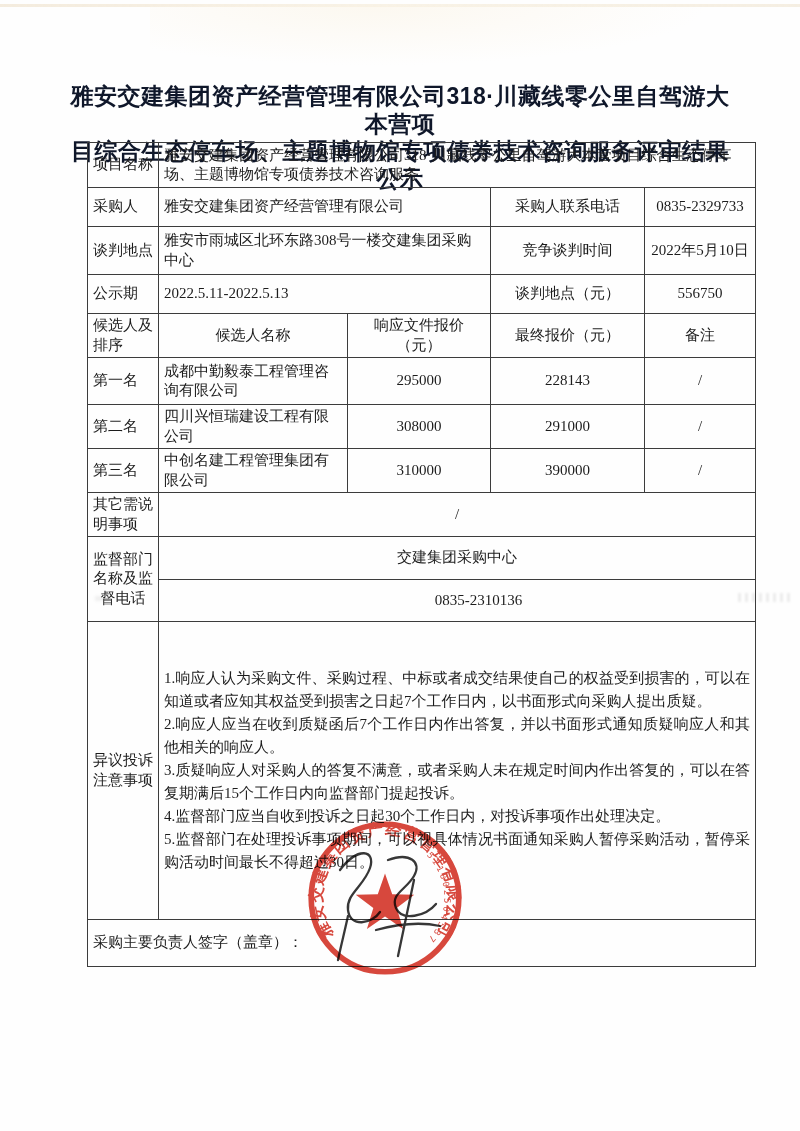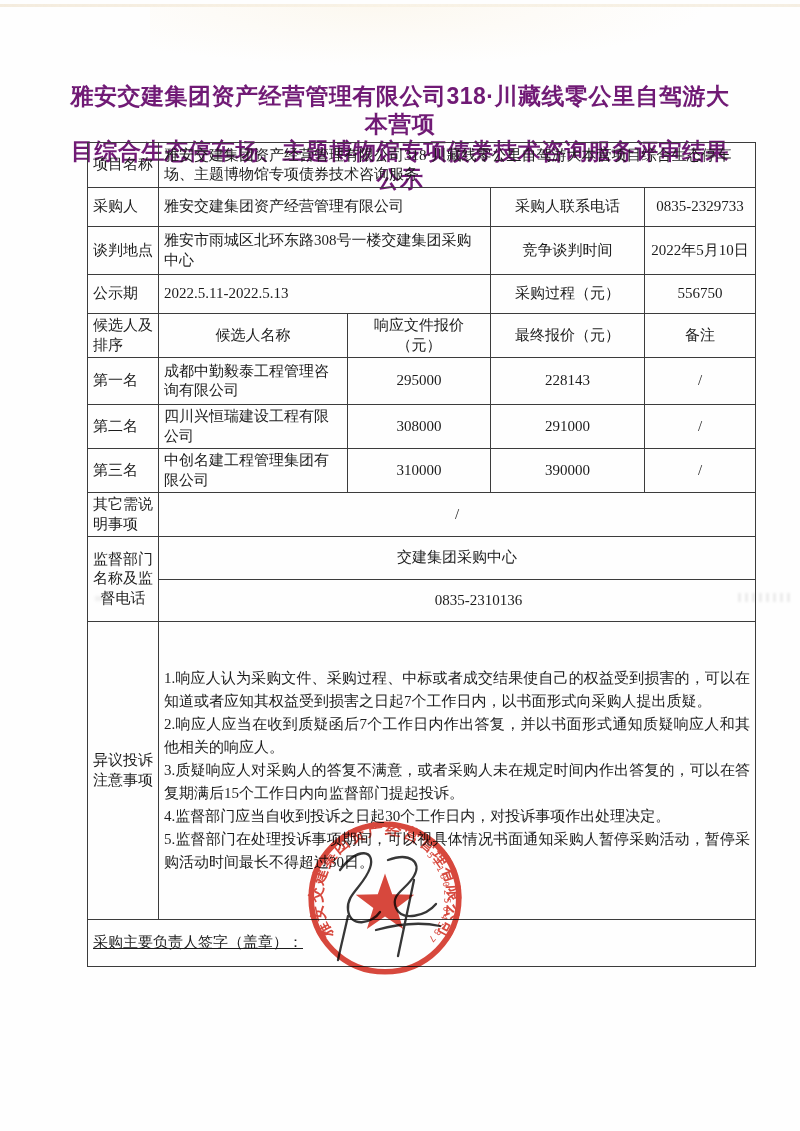--- a/index.html
+++ b/index.html
@@ -17,21 +17,21 @@
     background:radial-gradient(ellipse at 40% 0%,rgba(250,242,226,.5),rgba(255,255,255,0) 70%);}
   .scan-smudge-right{position:absolute;left:738px;top:593px;width:56px;height:9px;opacity:.18;
     background:repeating-linear-gradient(90deg,#9a9a9a 0 3px,transparent 3px 7px);
     filter:blur(1.2px);}
   .scan-smudge-left{position:absolute;left:95px;top:596px;width:14px;height:5px;opacity:.12;
     background:#8a8a8a;filter:blur(1.5px);}
 
   .doc-title{
     position:absolute;top:83px;left:68px;width:664px;text-align:center;
     font-family:"Liberation Sans","DejaVu Sans",sans-serif;font-weight:bold;
-    font-size:23px;line-height:27.5px;letter-spacing:.5px;color:#701a75;
+    font-size:23px;line-height:27.5px;letter-spacing:.5px;color:#0f172a;
   }
   table.main{
     position:absolute;top:142px;left:67px;width:668px;
     border-collapse:collapse;table-layout:fixed;margin-left:20px;
   }
   table.main td{
     border:1.6px solid var(--border-gray,#3c3c3c);
     font-size:15px;line-height:19.5px;padding:2px 5px;vertical-align:middle;
     overflow:hidden;
   }
@@ -47,21 +47,21 @@
   tr.r-c2 td{height:35px;}
   tr.r-c3 td{height:36px;}
   tr.r-other td{height:37px;}
   tr.r-sup1 td{height:38px;}
   tr.r-sup2 td{height:37px;padding-left:48px;}
   tr.r-objection td{height:293px;}
   tr.r-sign td{height:42px;}
   td.objection-cell{padding:6px 8px 6px 7px;}
   .objection-text{display:flex;flex-direction:column;justify-content:center;height:100%;}
   .objection-text p{margin:0;font-size:15px;line-height:23px;text-align:justify;}
-  td.sign-cell{font-size:15.5px;padding-left:5px;text-decoration:underline;}
+  td.sign-cell{font-size:15.5px;padding-left:5px;}
 
   
   .stamp{
     position:absolute;left:303px;top:816px;width:164px;height:164px;z-index:4;
     color:var(--stamp-red,#d5382c);mix-blend-mode:multiply;opacity:.92;
   }
   .signature{
     position:absolute;left:318px;top:832px;width:150px;height:140px;z-index:5;
     color:#1b1b1b;mix-blend-mode:multiply;opacity:.88;
   }
@@ -104,21 +104,21 @@
   <tr class="r-negotiation">
     <td class="lbl">谈判地点</td>
     <td colspan="2">雅安市雨城区北环东路308号一楼交建集团采购中心</td>
     <td class="ctr">竞争谈判时间</td>
     <td class="ctr">2022年5月10日</td>
   </tr>
 
   <tr class="r-publicity">
     <td class="lbl">公示期</td>
     <td colspan="2">2022.5.11-2022.5.13</td>
-    <td class="ctr">采购过程（元）</td>
+    <td class="ctr">谈判地点（元）</td>
     <td class="ctr">556750</td>
   </tr>
 
   <tr class="r-chead">
     <td class="lbl">候选人及排序</td>
     <td class="ctr">候选人名称</td>
     <td class="ctr">响应文件报价（元）</td>
     <td class="ctr">最终报价（元）</td>
     <td class="ctr">备注</td>
   </tr>

